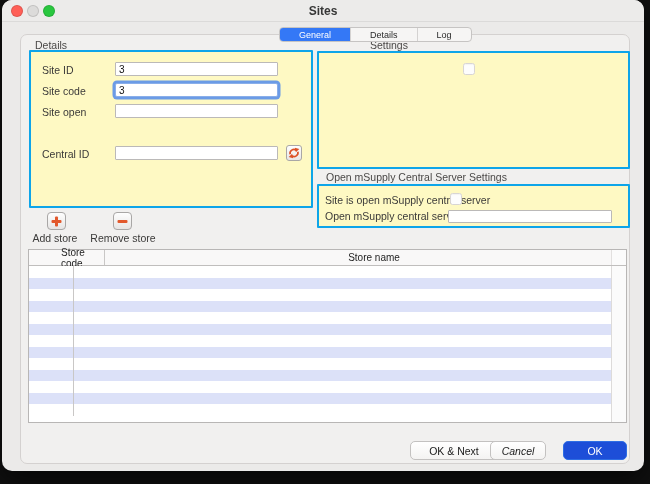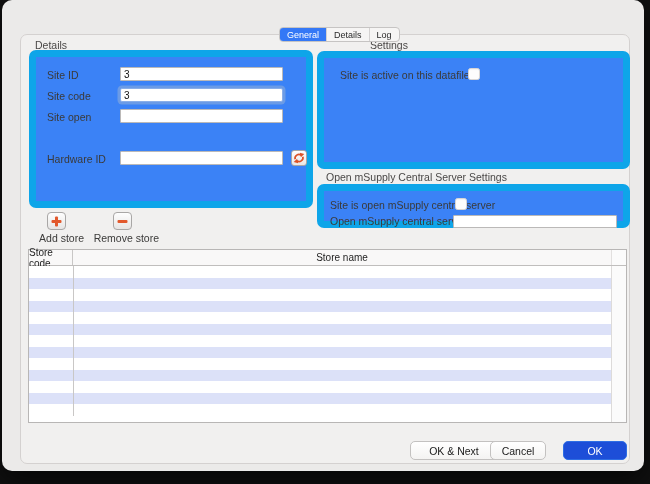--- a/index.html
+++ b/index.html
@@ -22,52 +22,52 @@
   .lights { position:absolute; left:9px; top:5px; display:flex; gap:4px; }
   .light { width:12px; height:12px; border-radius:50%; }
   .light.red   { background:#ff5f57; border:0.5px solid rgba(0,0,0,0.12); }
   .light.gray  { background:#dcdbda; border:0.5px solid rgba(0,0,0,0.12); }
   .light.green { background:#29c73f; border:0.5px solid rgba(0,0,0,0.12); }
   .win-title { position:absolute; left:0; right:0; top:4px; text-align:center;
     font-size:12px; font-weight:bold; color:#373737; }
   
   .tabs { position:absolute; left:277px; top:27px; height:15px; display:flex;
     border:1px solid #c6c4c3; border-radius:4px; background:#f6f5f4; overflow:hidden; z-index:5; }
-  .tab { font-size:9px; color:#2b2b2b; padding:0 7px; display:flex; align-items:center; cursor:default; }
+  .tab { font-size:9px; color:#2b2b2b; padding:0 19px; display:flex; align-items:center; cursor:default; }
   .tab + .tab { border-left:1px solid #d4d2d1; }
   .tab.active { background:#3478f6; color:#fff; border-left:none; }
   
   .pane { position:absolute; left:18px; top:34px; width:610px; height:430px;
     background:#f1f0ef; border:1px solid #d4d1d0; border-radius:7px; }
   .section-title { position:absolute; font-size:10.5px; color:#4a4847; }
-  .groupbox { position:absolute; background:#3b82f6; border:7px solid #0ea5e9; border-radius:7px; }
+  .groupbox { position:absolute; background:#fef9c3; border:2px solid #0ea5e9; border-radius:1px; }
   
   .frow { position:absolute; left:0; width:100%; height:16px; }
   .flabel { position:absolute; left:11px; top:1px; font-size:10.5px; color:#3b3a39; line-height:14px; }
   .tinput { position:absolute; left:84px; top:0; width:163px; height:14px;
     border:1px solid #bbb9b8; background:#fff; font-family:"Liberation Sans",sans-serif;
     font-size:10px; color:#111; padding:0 3px; border-radius:1px; outline:none; }
   .tinput.focused { box-shadow:0 0 0 2.5px #6b9be6; border-color:#89aee9; border-radius:2px; }
   .iconbtn { position:absolute; width:16px; height:16px; border:1px solid #a9a7a6; border-radius:3px;
     background:linear-gradient(#fefefe,#e9e7e6); display:flex; align-items:center; justify-content:center; }
   .refreshbtn { left:255px; top:-1px; }
   
   .checkbox { position:absolute; width:12px; height:12px; background:#fdfdfd;
     border:1px solid #d8d5d4; border-radius:2.5px; box-shadow:inset 0 1px 1px rgba(0,0,0,0.04); }
   .cblabel { position:absolute; font-size:10.5px; color:#3b3a39; }
   
   .storebtn { position:absolute; width:19px; height:18px; border:1px solid #a9a7a6; border-radius:4px;
     background:linear-gradient(#fefefe,#e7e5e4); display:flex; align-items:center; justify-content:center; }
-  .storelabel { position:absolute; font-size:10.5px; color:#3b3a39; text-align:right; }
+  .storelabel { position:absolute; font-size:10.5px; color:#3b3a39; text-align:center; }
   
   .table { position:absolute; left:26px; top:249px; width:599px; height:174px;
     background:#fff; border:1px solid #b8b6b5; }
   .thead { position:absolute; left:0; top:0; right:0; height:16px; display:flex;
     background:#f9f8f8; border-bottom:1px solid #c0bebd; }
-  .th { font-size:10px; color:#1e1e1e; display:flex; align-items:center; justify-content:center; }
+  .th { font-size:10px; color:#1e1e1e; display:flex; align-items:center; justify-content:center;margin-left:32px; }
   .th.code { width:44px; border-right:1px solid #c9c7c6; }
   .th.name { flex:1; }
   .thcorner { width:15px; background:#fbfbfb; border-left:1px solid #e2e0df; }
   .tbody { position:absolute; left:0; top:16px; right:15px; bottom:0; background:#fff; overflow:hidden; }
   .trow { height:11.5px; background:#fff; }
   .trow.alt { background:#dce1f8; }
   .col-divider { position:absolute; left:44px; top:16px; height:150px; width:1px; background:#c9c7c6; }
   .vscroll { position:absolute; right:0; top:16px; bottom:0; width:15px;
     background:#fbfbfb; border-left:1px solid #dddbda; }
   
@@ -75,20 +75,28 @@
     background:linear-gradient(#ffffff,#f4f3f2); font-family:"Liberation Sans",sans-serif;
     font-size:10.5px; color:#1a1a1a; display:flex; align-items:center; justify-content:center; }
   .btn.primary { background:#1d4ed8; border-color:#2e6ee4; color:#fff; }
   svg { display:block; }
 </style>
 </head>
 <body>
 
 <div class="win">
 
+  <div class="titlebar">
+    <div class="lights">
+      <div class="light red"></div>
+      <div class="light gray"></div>
+      <div class="light green"></div>
+    </div>
+    <div class="win-title">Sites</div>
+  </div>
 
   <div class="tabs">
     <div class="tab active">General</div>
     <div class="tab">Details</div>
     <div class="tab">Log</div>
   </div>
 
   <div class="pane"></div>
 
   <div class="section-title" style="left:33px; top:39px;">Details</div>
@@ -99,38 +107,37 @@
     </div>
     <div class="frow" style="top:31px;">
       <span class="flabel">Site code</span>
       <input class="tinput focused" type="text" value="3" style="">
     </div>
     <div class="frow" style="top:52px;">
       <span class="flabel">Site open</span>
       <input class="tinput" type="text" value="" style="">
     </div>
     <div class="frow" style="top:94px;">
-      <span class="flabel">Hardware ID</span>
+      <span class="flabel">Central ID</span>
       <input class="tinput" type="text" value="" style="">
       <div class="iconbtn refreshbtn">
         <span>
           <svg width="12" height="12" viewBox="0 0 14 14">
             <path d="M2.5 8.5 A4.5 4.5 0 0 1 9.6 3.8" stroke="#dd5227" stroke-width="2" fill="none"></path>
             <polygon points="8.0,0.8 13.2,2.2 9.2,6.2" fill="#dd5227"></polygon>
             <path d="M11.5 5.5 A4.5 4.5 0 0 1 4.4 10.2" stroke="#dd5227" stroke-width="2" fill="none"></path>
             <polygon points="6.0,13.2 0.8,11.8 4.8,7.8" fill="#dd5227"></polygon>
           </svg>
         </span>
       </div>
     </div>
   </div>
 
   <div class="section-title" style="left:324px; top:39px;margin-left:44px;">Settings</div>
   <div class="groupbox" style="left:315px; top:51px; width:313px; height:118px;">
-    <span class="cblabel" style="left:16px; top:11px;">Site is active on this datafile</span>
     <div class="checkbox" style="left:144px; top:10px;"></div>
   </div>
 
   <div class="section-title" style="left:324px; top:171px;">Open mSupply Central Server Settings</div>
   <div class="groupbox" style="left:315px; top:184px; width:313px; height:44px;">
     <span class="cblabel" style="left:6px; top:8px;">Site is open mSupply central server</span>
     <div class="checkbox" style="left:131px; top:7px;"></div>
     <span class="cblabel" style="left:6px; top:24px;">Open mSupply central server url</span>
     <input class="tinput" type="text" style="left: 129px; top: 24px; width: 164px; height: 13px;" value="">
   </div>
@@ -173,16 +180,16 @@
         <div class="trow alt"></div>
         <div class="trow"></div>
         <div class="trow alt"></div>
         <div class="trow"></div>
       </div>
     <div class="col-divider"></div>
     <div class="vscroll"></div>
   </div>
 
   <div class="btn" style="left:408px; width:88px;">OK &amp; Next</div>
-  <div class="btn" style="left:488px; width:56px;">Cancel</div>
+  <div class="btn" style="left:488px; width:56px;font-style:italic;">Cancel</div>
   <div class="btn primary" style="left:561px; width:64px;">OK</div>
 
 </div>
 
 </body></html>

